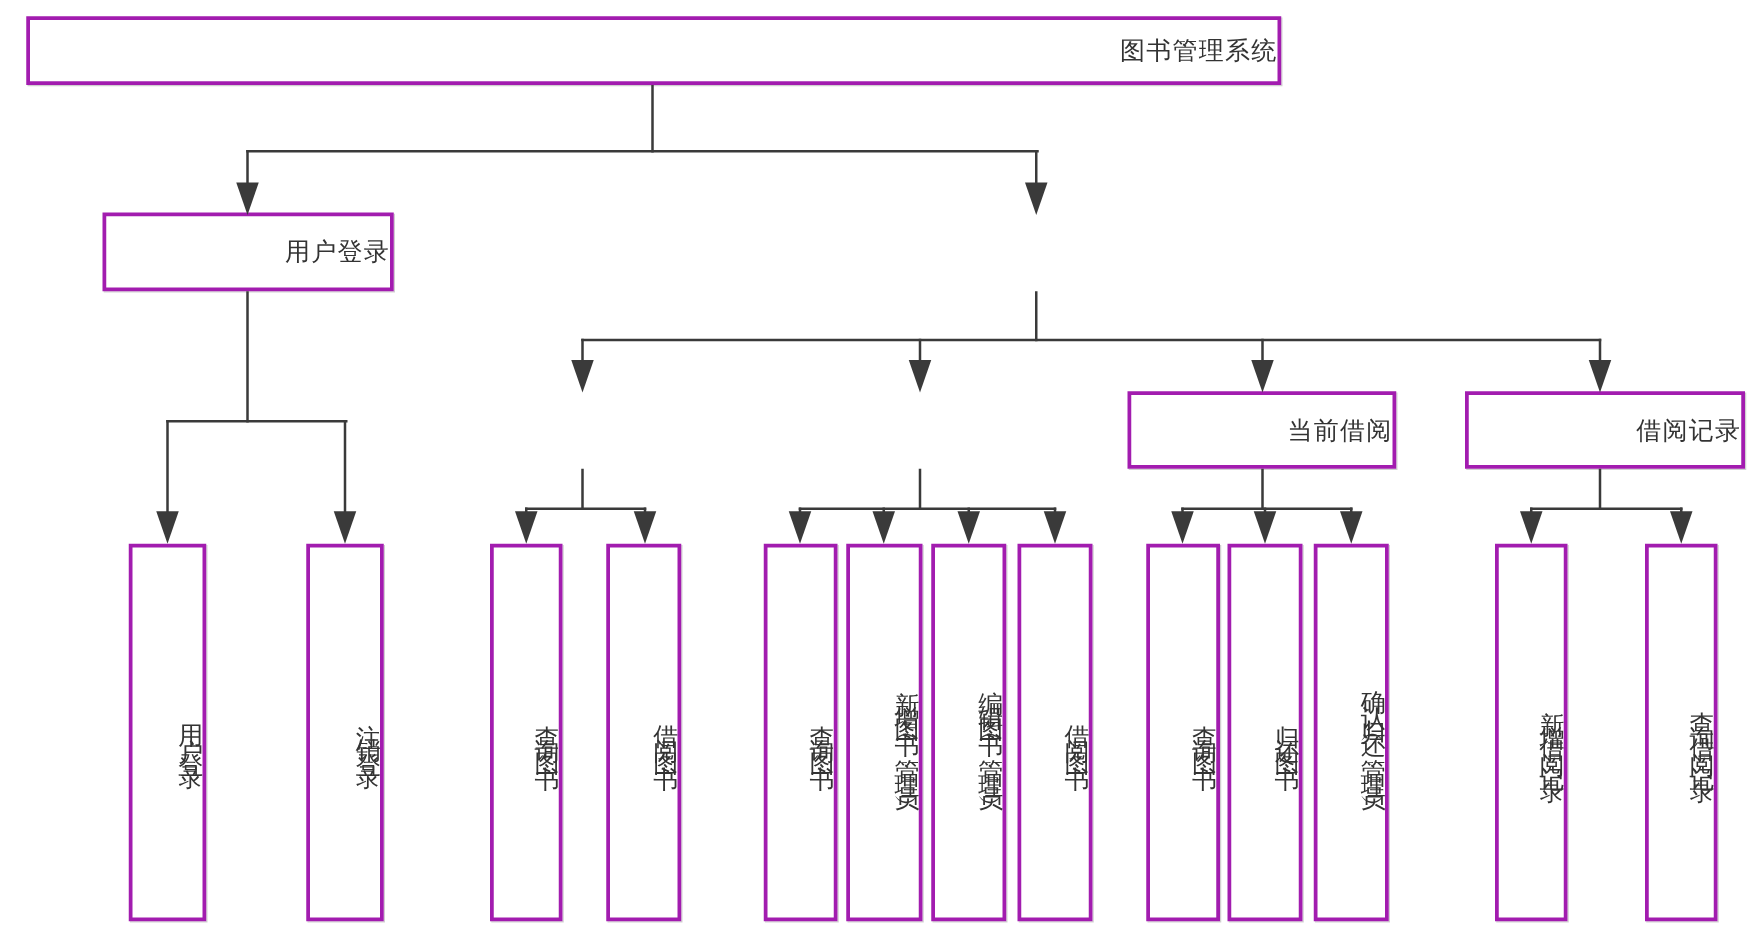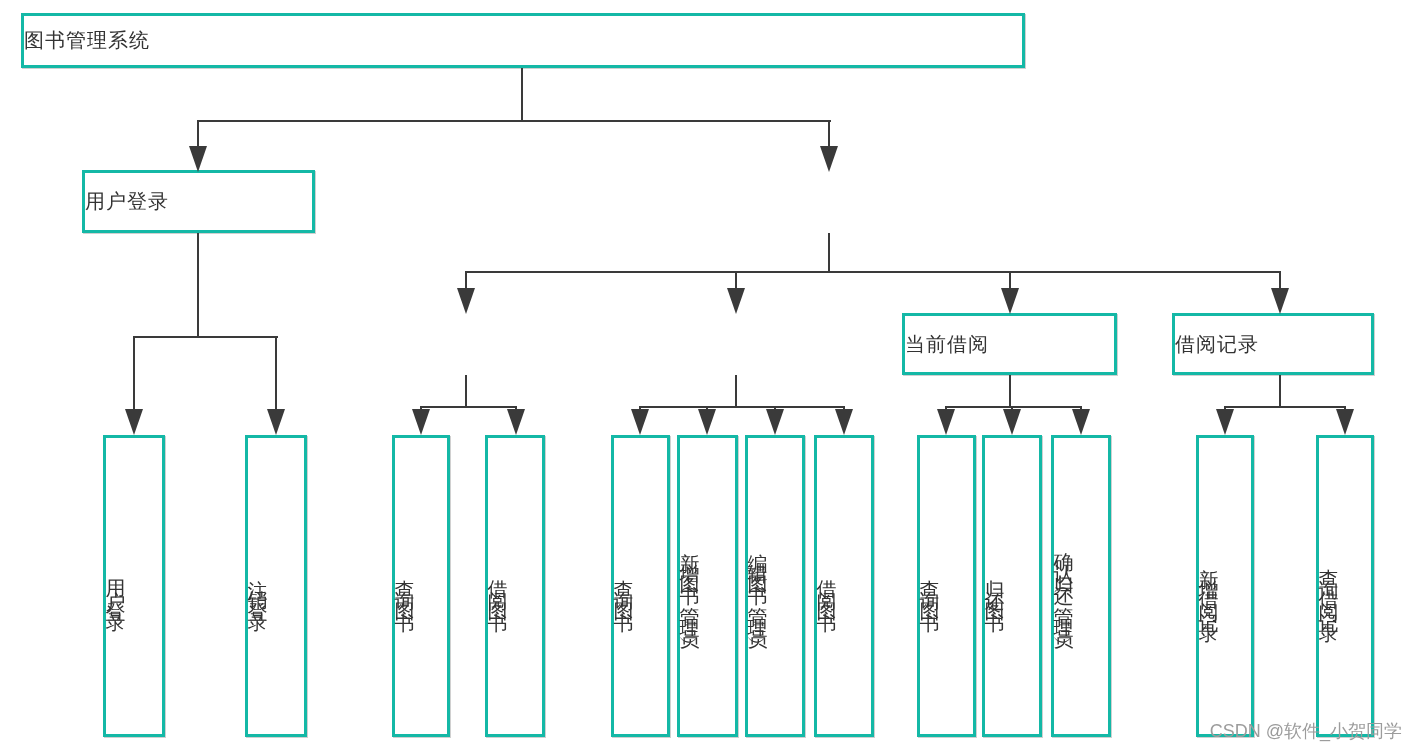--- a/index.html
+++ b/index.html
@@ -7,23 +7,23 @@
     position:relative;
     width:1405px;height:747px;
     background:#ffffff;
     font-family:"Liberation Sans","DejaVu Sans",sans-serif;
     color:#333333;
     overflow:hidden;
   }
   .box{
     position:absolute;
     background:#ffffff;
-    border:3px solid #14b8a6;
+    border:3px solid #a21caf;
     box-sizing:border-box;
-    display:flex;align-items:center;justify-content:flex-start;
+    display:flex;align-items:center;justify-content:flex-end;
     box-shadow:1px 1px 0 rgba(120,120,120,.35);
   }
   .hlbl{font-size:20px;letter-spacing:1px;white-space:nowrap;}
   .leaf{top:435px;height:302px;}
   .vlbl{
     writing-mode:vertical-rl;
     text-orientation:mixed;
     font-size:20px;
     letter-spacing:11px;
     line-height:1;
@@ -55,21 +55,21 @@
     <span class="hlbl">图书管理系统</span>
   </div>
 
   <div class="box" style="left:82px;top:170px;width:233px;height:63px">
     <span class="hlbl">用户登录</span>
   </div>
 
   <div class="box" style="left:902px;top:313px;width:215px;height:62px">
     <span class="hlbl">当前借阅</span>
   </div>
-  <div class="box" style="left:1172px;top:313px;width:202px;height:62px">
+  <div class="box" style="left:1172px;top:313px;width:224px;height:62px">
     <span class="hlbl">借阅记录</span>
   </div>
 
   <div class="box leaf" style="left:103px;width:62px">
     <span class="vlbl">用户登录</span>
   </div>
   <div class="box leaf" style="left:245px;width:62px">
     <span class="vlbl">注销登录</span>
   </div>
 
@@ -162,15 +162,14 @@
   <div class="v" style="left:1080px;top:406px;height:8px"></div>
   <div class="ah" style="left:1072px;top:409px"></div>
 
   <div class="v" style="left:1279px;top:375px;height:33px"></div>
   <div class="h" style="left:1224px;top:406px;width:122px"></div>
   <div class="v" style="left:1224px;top:406px;height:8px"></div>
   <div class="ah" style="left:1216px;top:409px"></div>
   <div class="v" style="left:1344px;top:406px;height:8px"></div>
   <div class="ah" style="left:1336px;top:409px"></div>
 
-  <div class="watermark">CSDN @软件_小贺同学</div>
 
 </div>
 
 </body></html>

